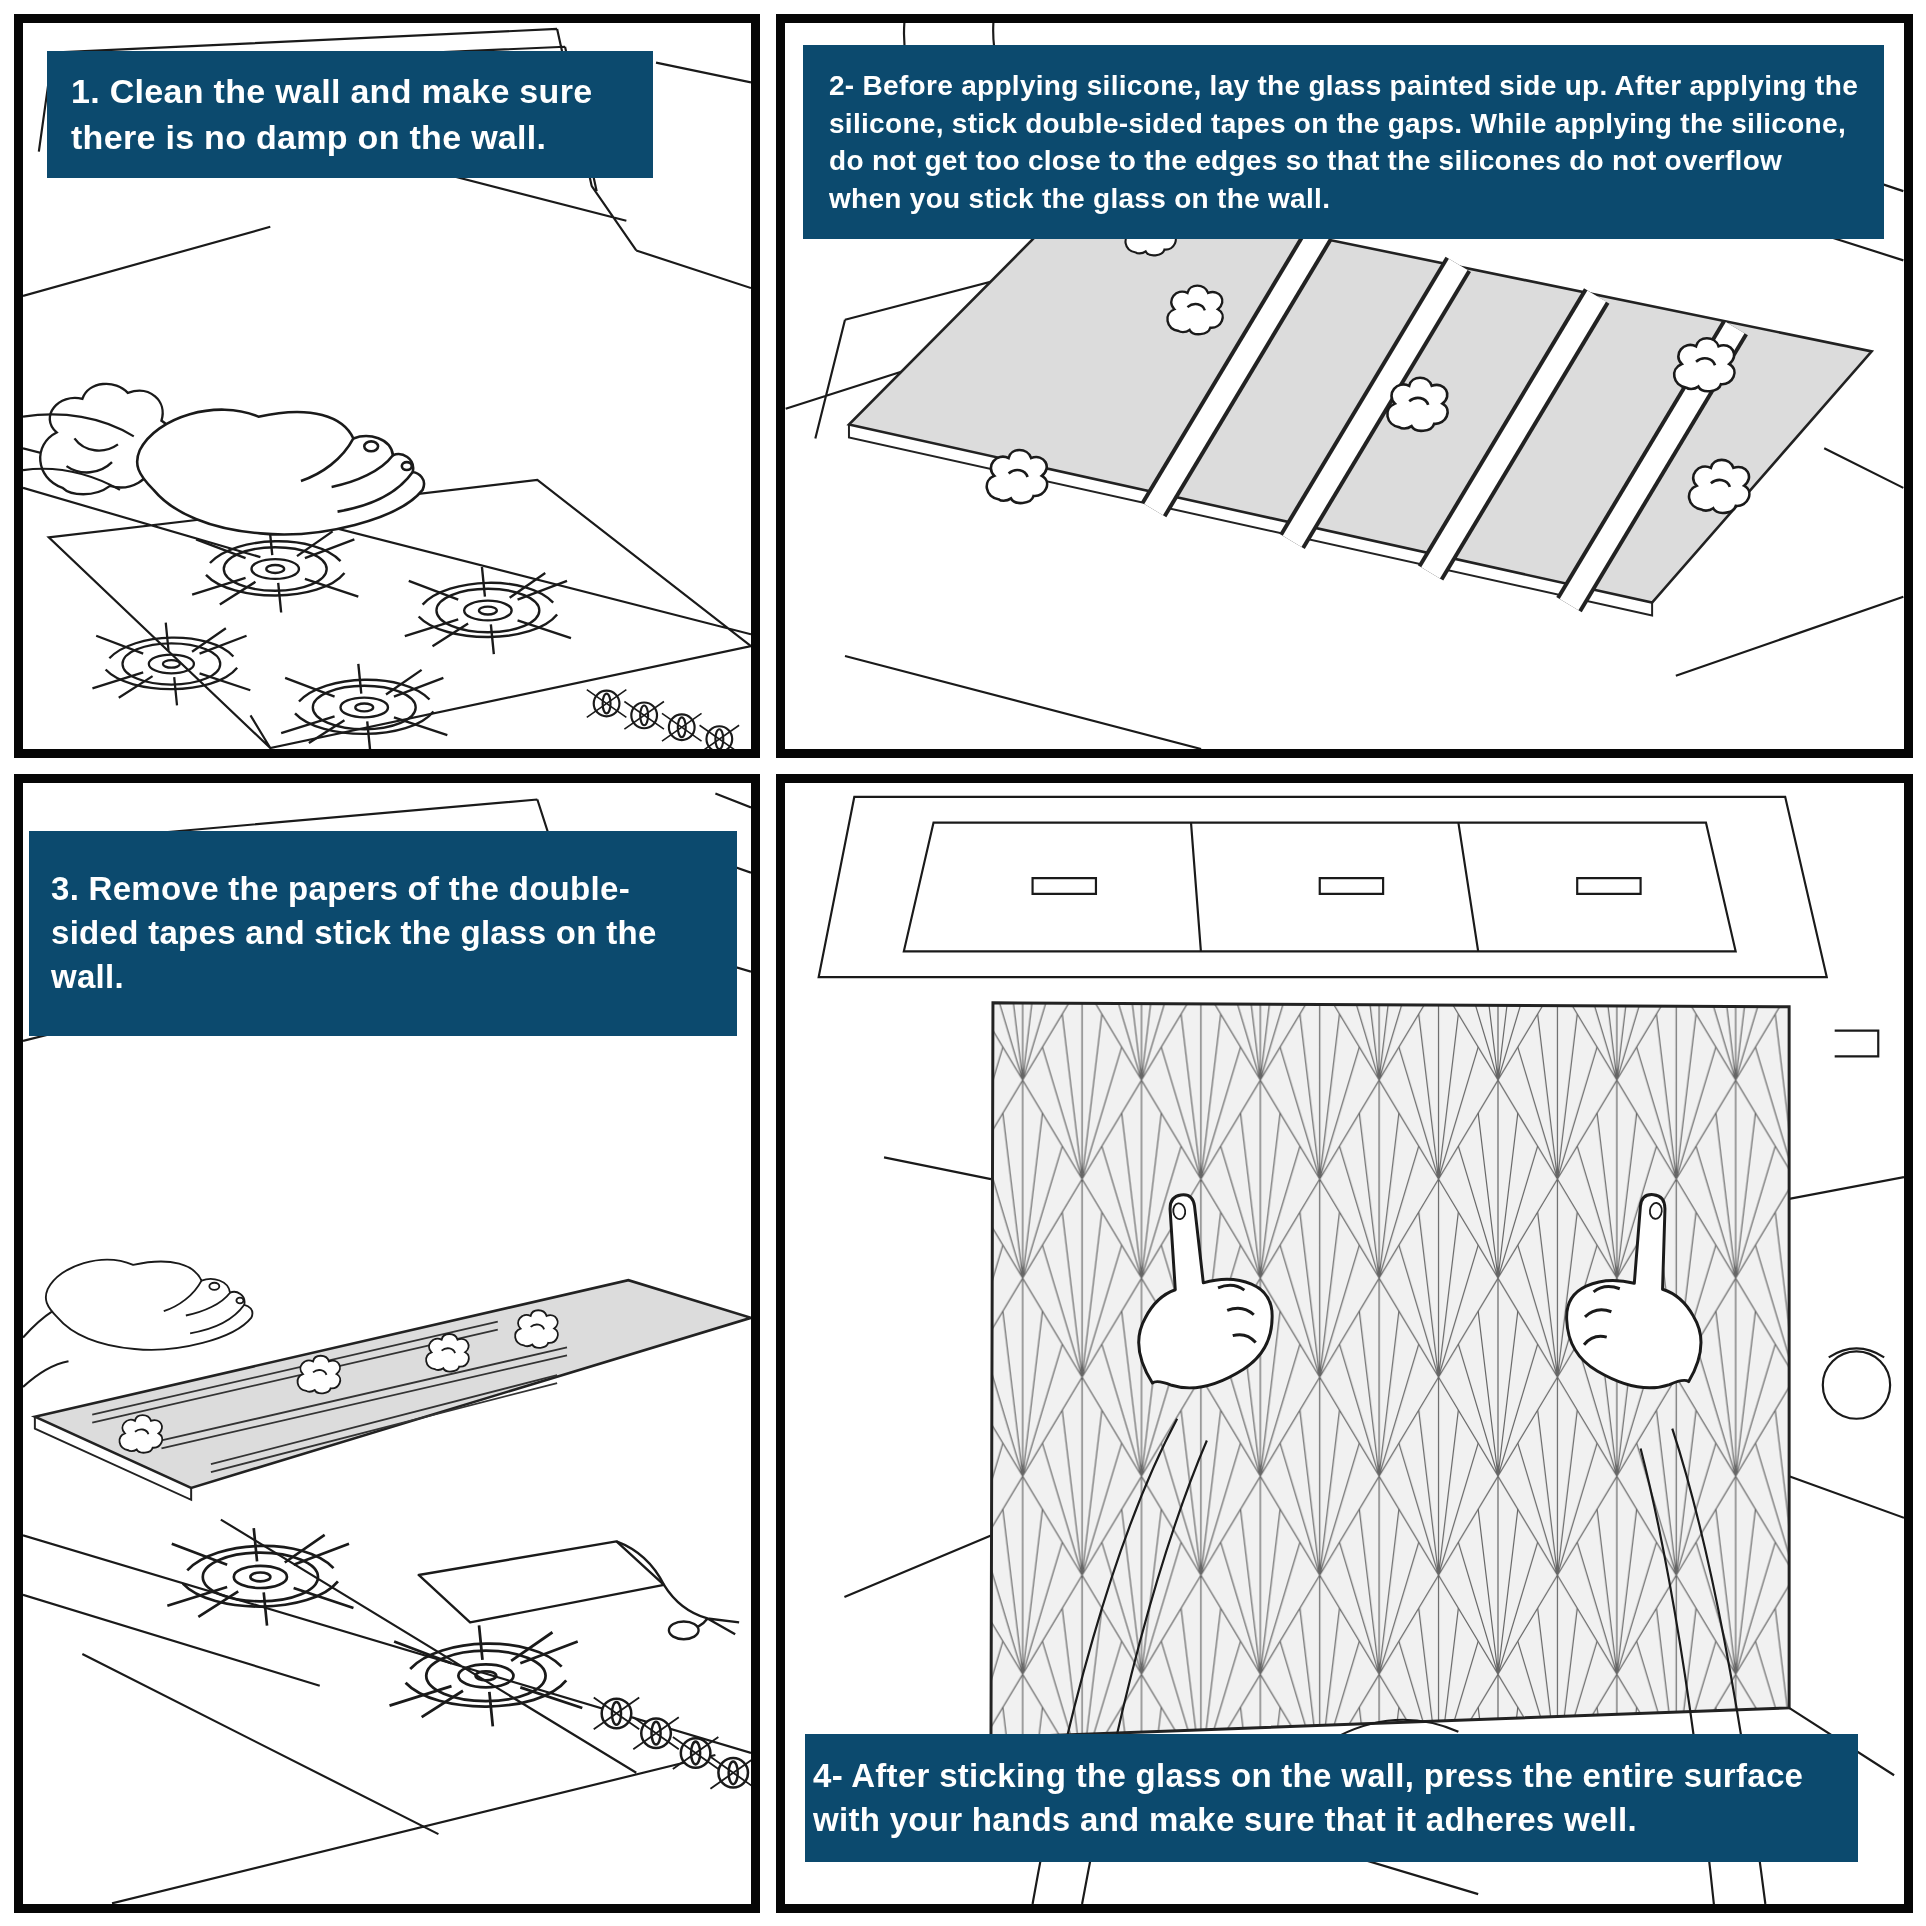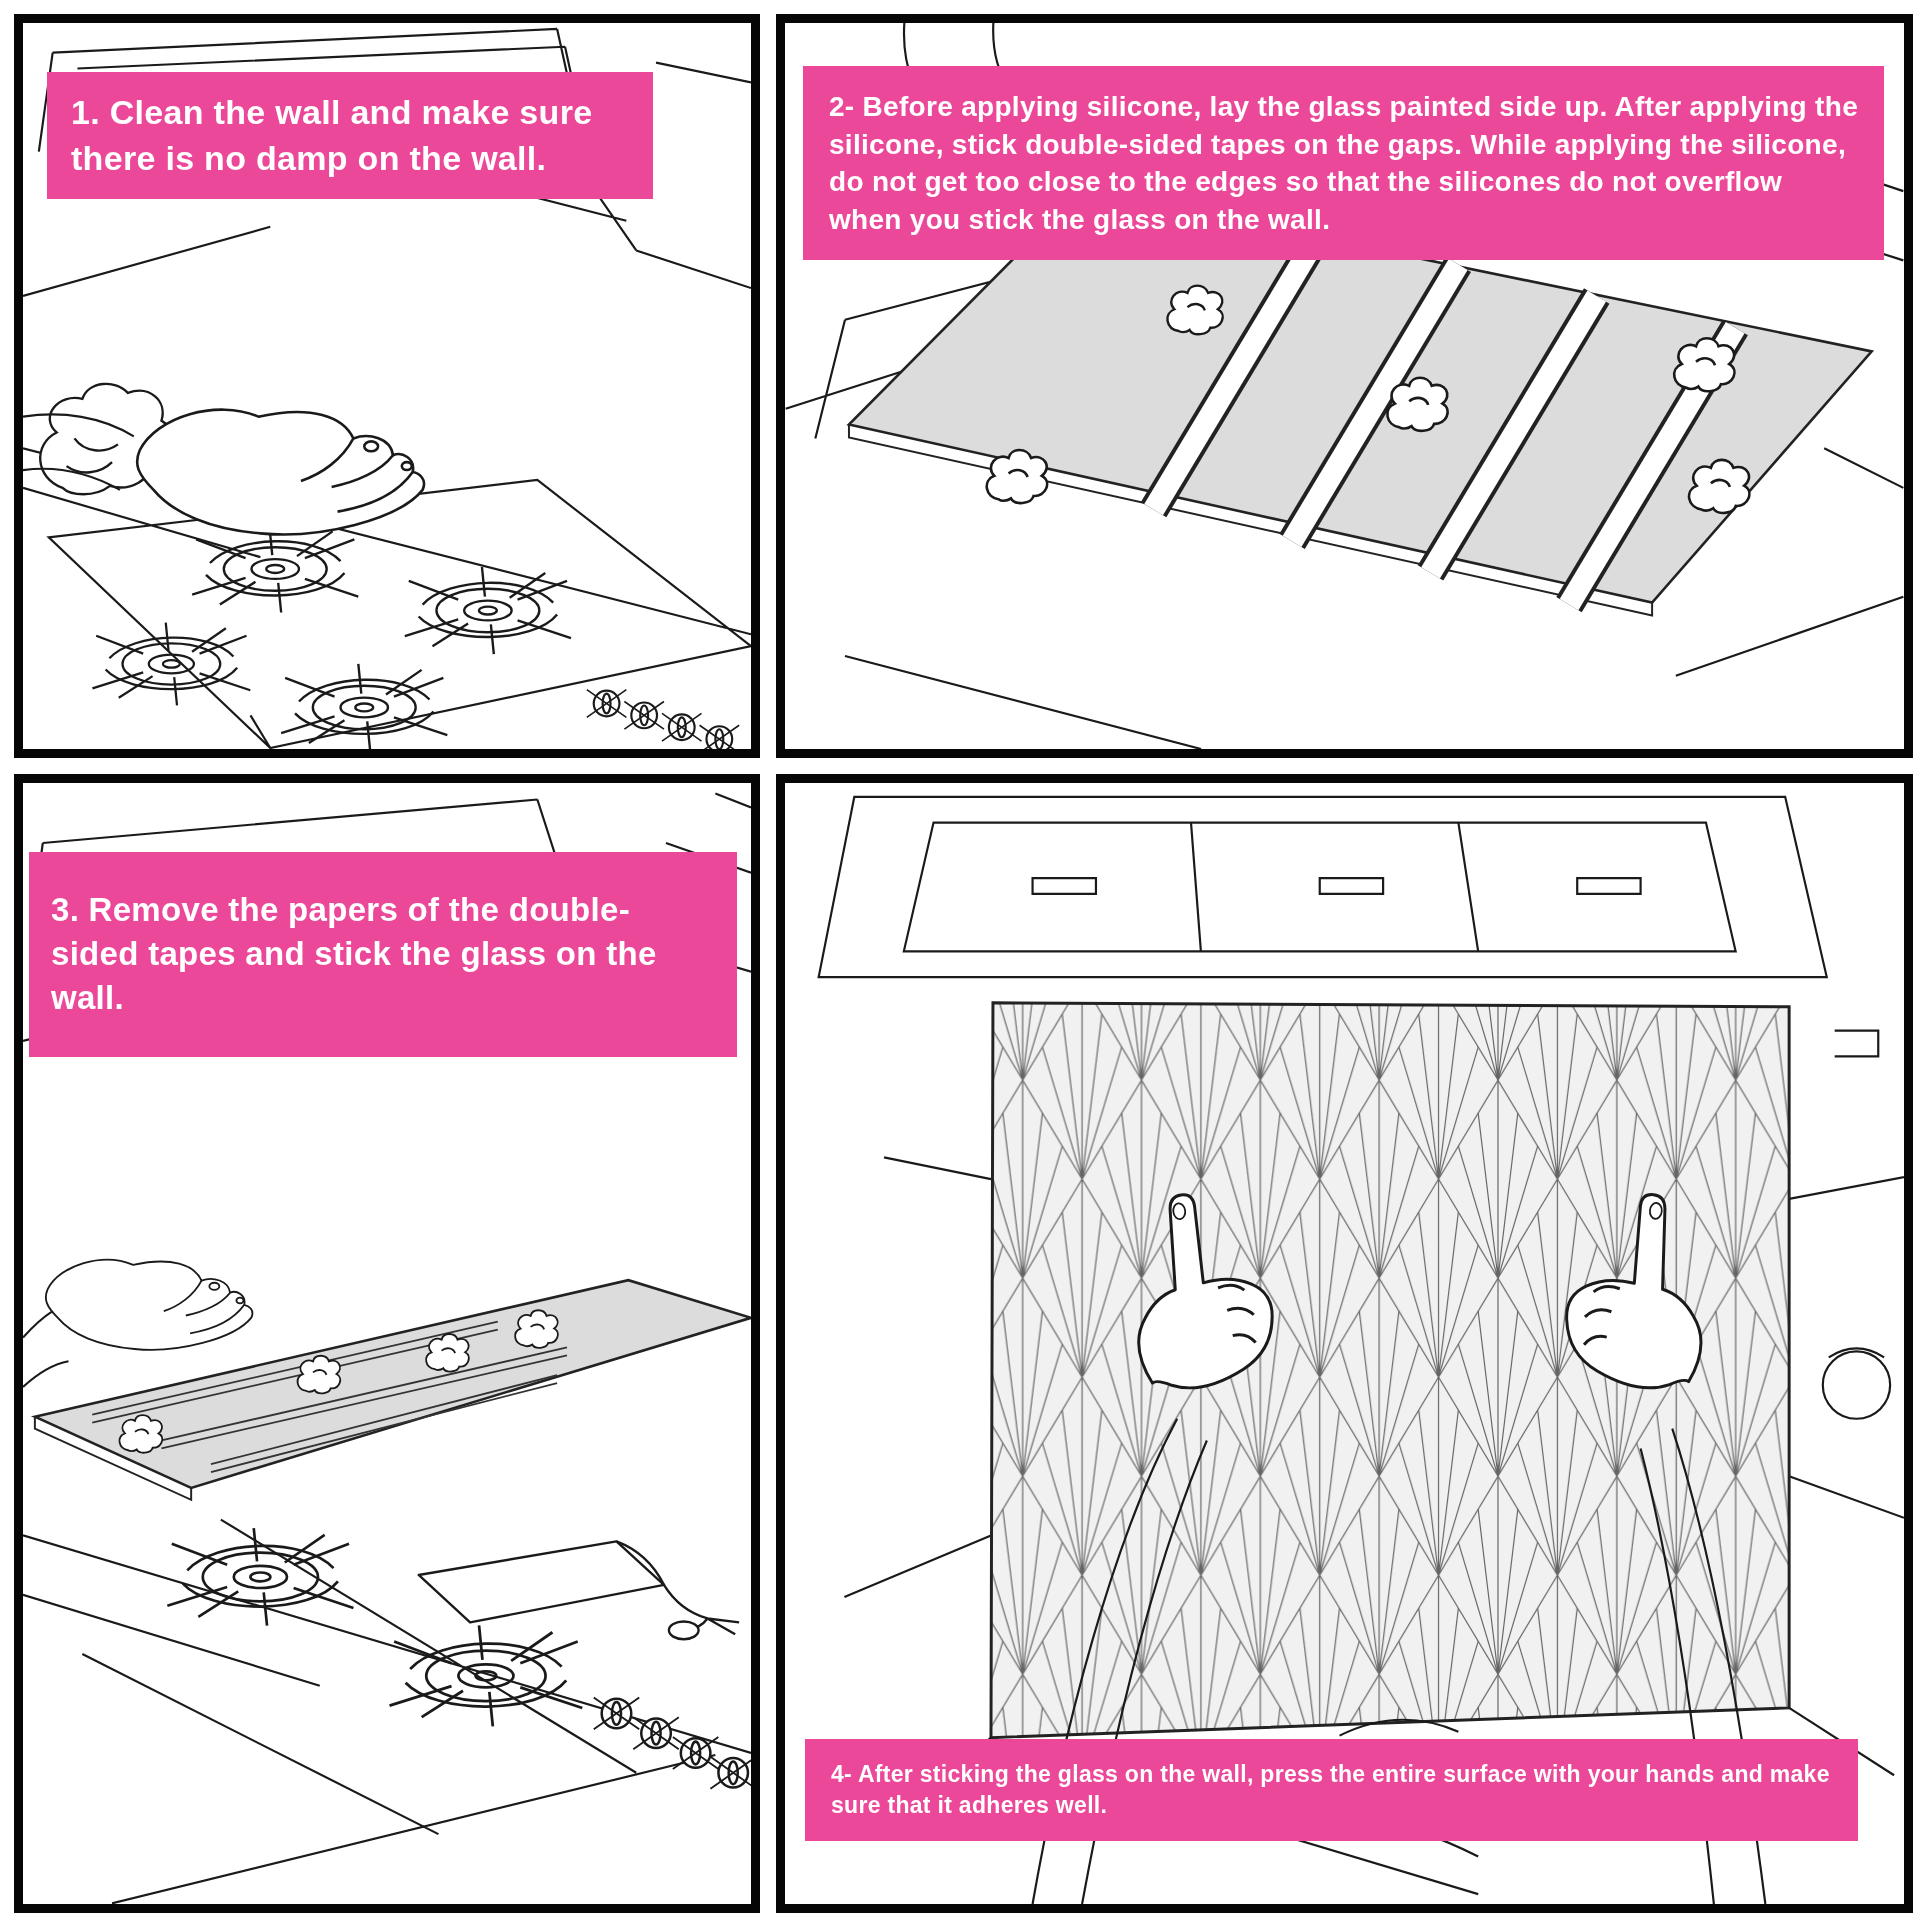--- a/index.html
+++ b/index.html
@@ -7,27 +7,27 @@
     width:1927px;height:1927px;box-sizing:border-box;background:#ffffff;
     padding:14px;display:grid;grid-template-columns:746px 1137px;
     grid-template-rows:744px 1139px;gap:16px;
     font-family:"Liberation Sans", sans-serif;
   }
   .panel{
     position:relative;border:9px solid #060606;background:#ffffff;overflow:hidden;
   }
   .illustration{position:absolute;left:0;top:0;width:100%;height:100%;}
   .caption{
-    position:absolute;background:#ec4899;color:#ffffff;font-weight:bold;
-    line-height:1.34;letter-spacing:0.3px;z-index:5;box-sizing:border-box;margin-top:21px;
+    position:absolute;background:#0c4a6e;color:#ffffff;font-weight:bold;
+    line-height:1.34;letter-spacing:0.3px;z-index:5;box-sizing:border-box;
   }
   .cap1{left:24px;top:28px;width:606px;font-size:34px;padding:18px 24px;}
   .cap2{left:18px;top:22px;right:20px;font-size:28px;padding:22px 26px;}
   .cap3{left:6px;top:48px;right:14px;font-size:33px;padding:36px 22px;}
-  .cap4{left:20px;bottom:63px;right:46px;font-size:23px;padding:20px 26px;}
+  .cap4{left:20px;bottom:42px;right:46px;font-size:33px;padding:20px 8px;}
   .sk{stroke:#1a1a1a;stroke-width:2.2;fill:none;}
 </style>
 </head>
 <body>
 
 <svg width="0" height="0" style="position:absolute" aria-hidden="true">
   <defs>
     <g id="burner" stroke="#1a1a1a" fill="none" stroke-width="2.4">
       <ellipse rx="52" ry="22"></ellipse>
       <ellipse rx="24" ry="10"></ellipse>

